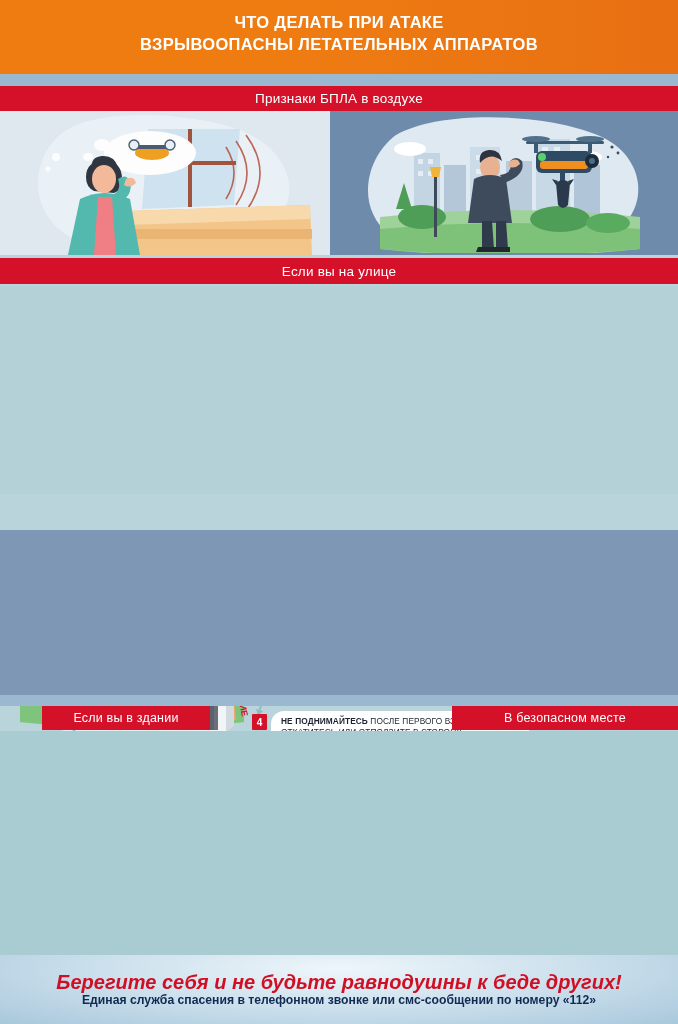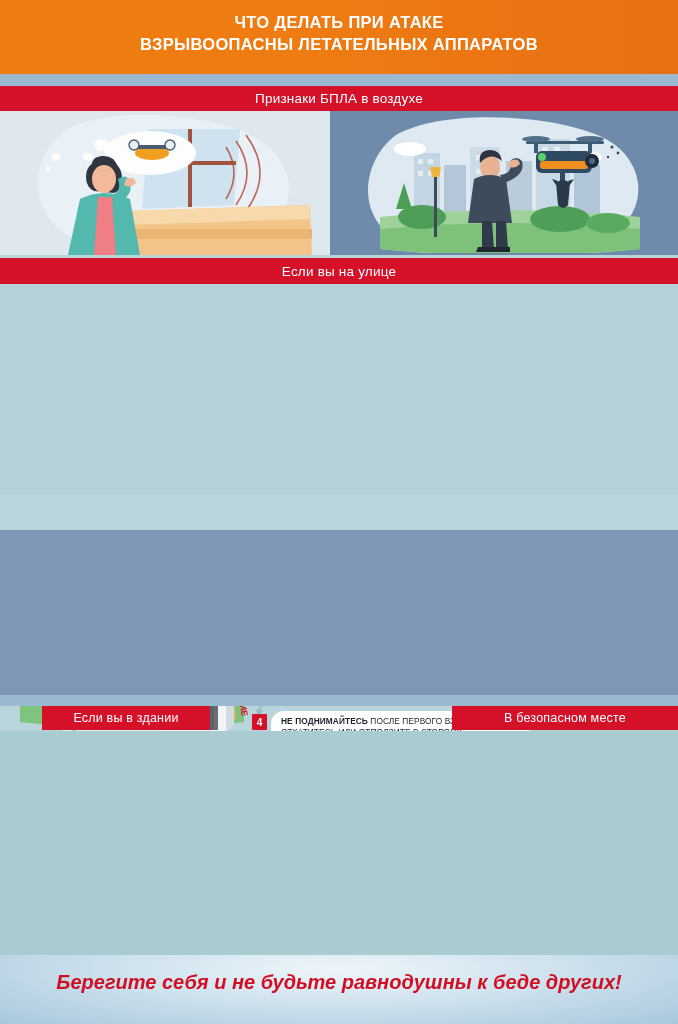--- a/index.html
+++ b/index.html
@@ -439,15 +439,16 @@
     
     
 
     
     
     
   </div>
 
   <div class="footer">
     <div class="f1">Берегите себя и не будьте равнодушны к беде других!</div>
+    <div class="f2">Единая служба спасения в телефонном звонке или смс-сообщении по номеру «112»</div>
   </div>
 
 </div>
 
 </body></html>

